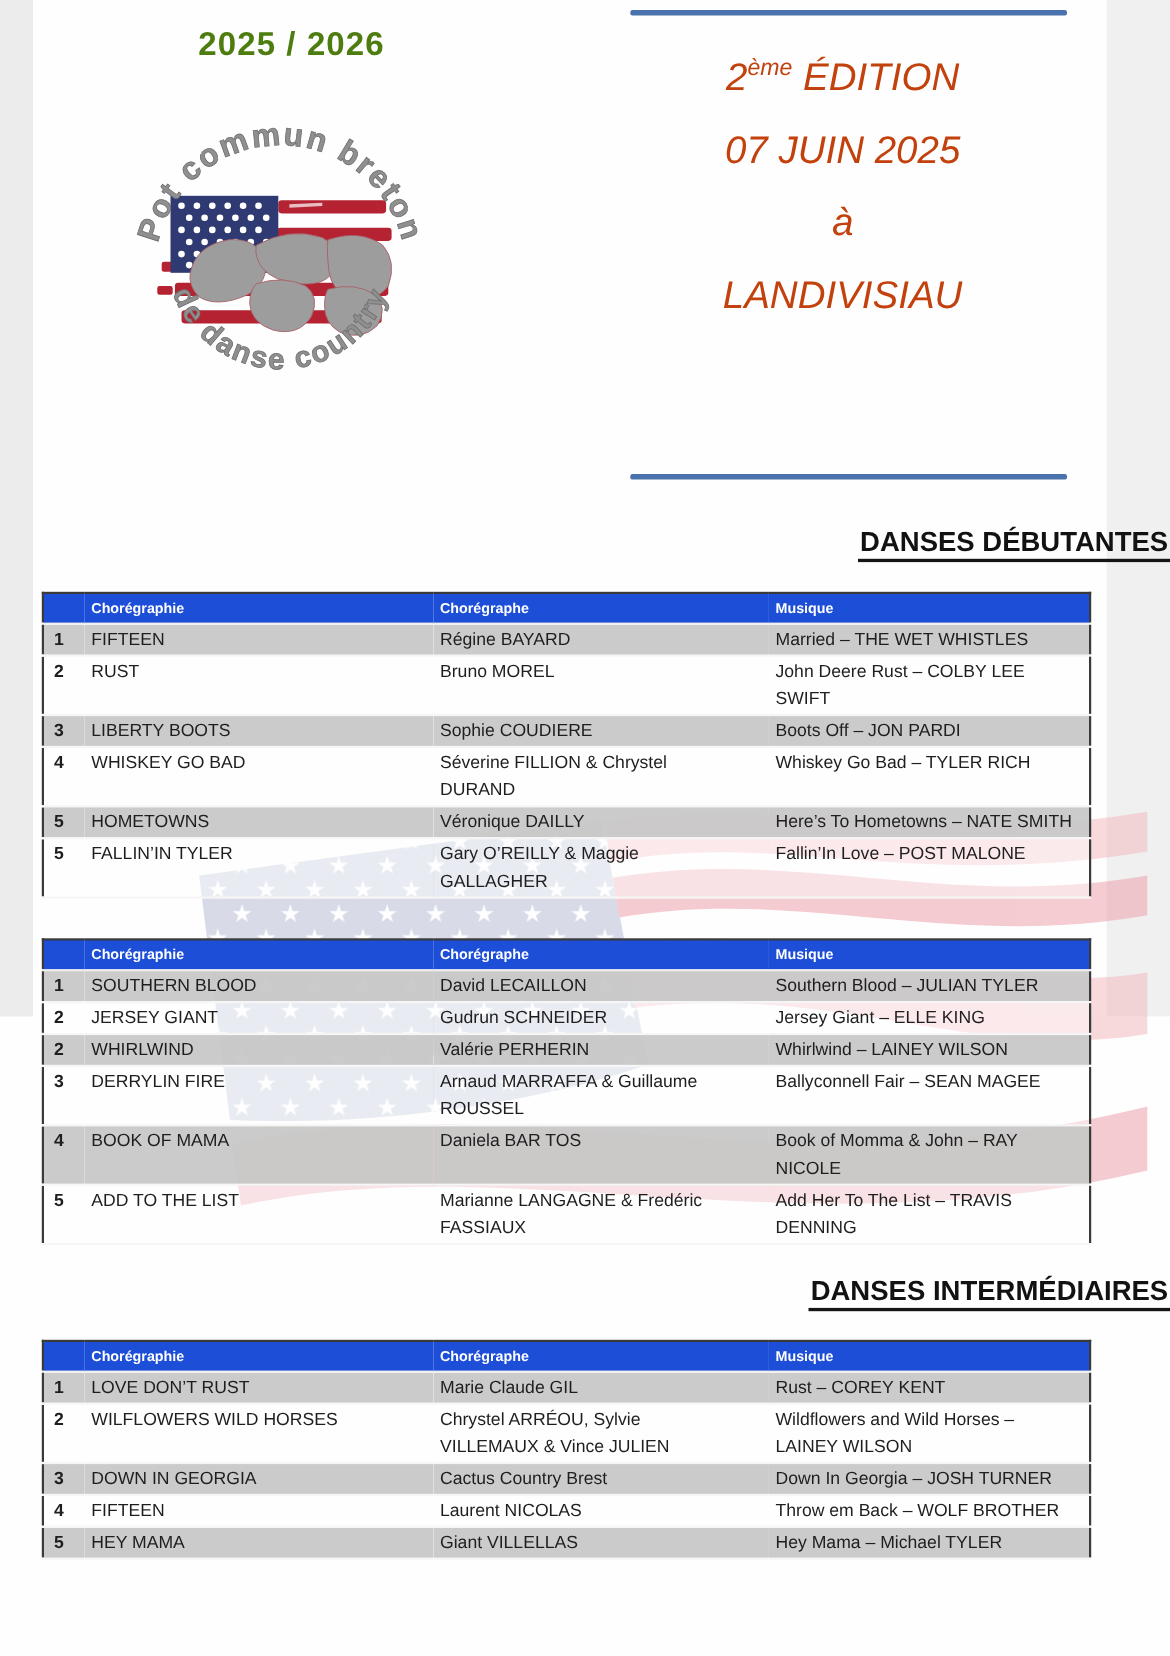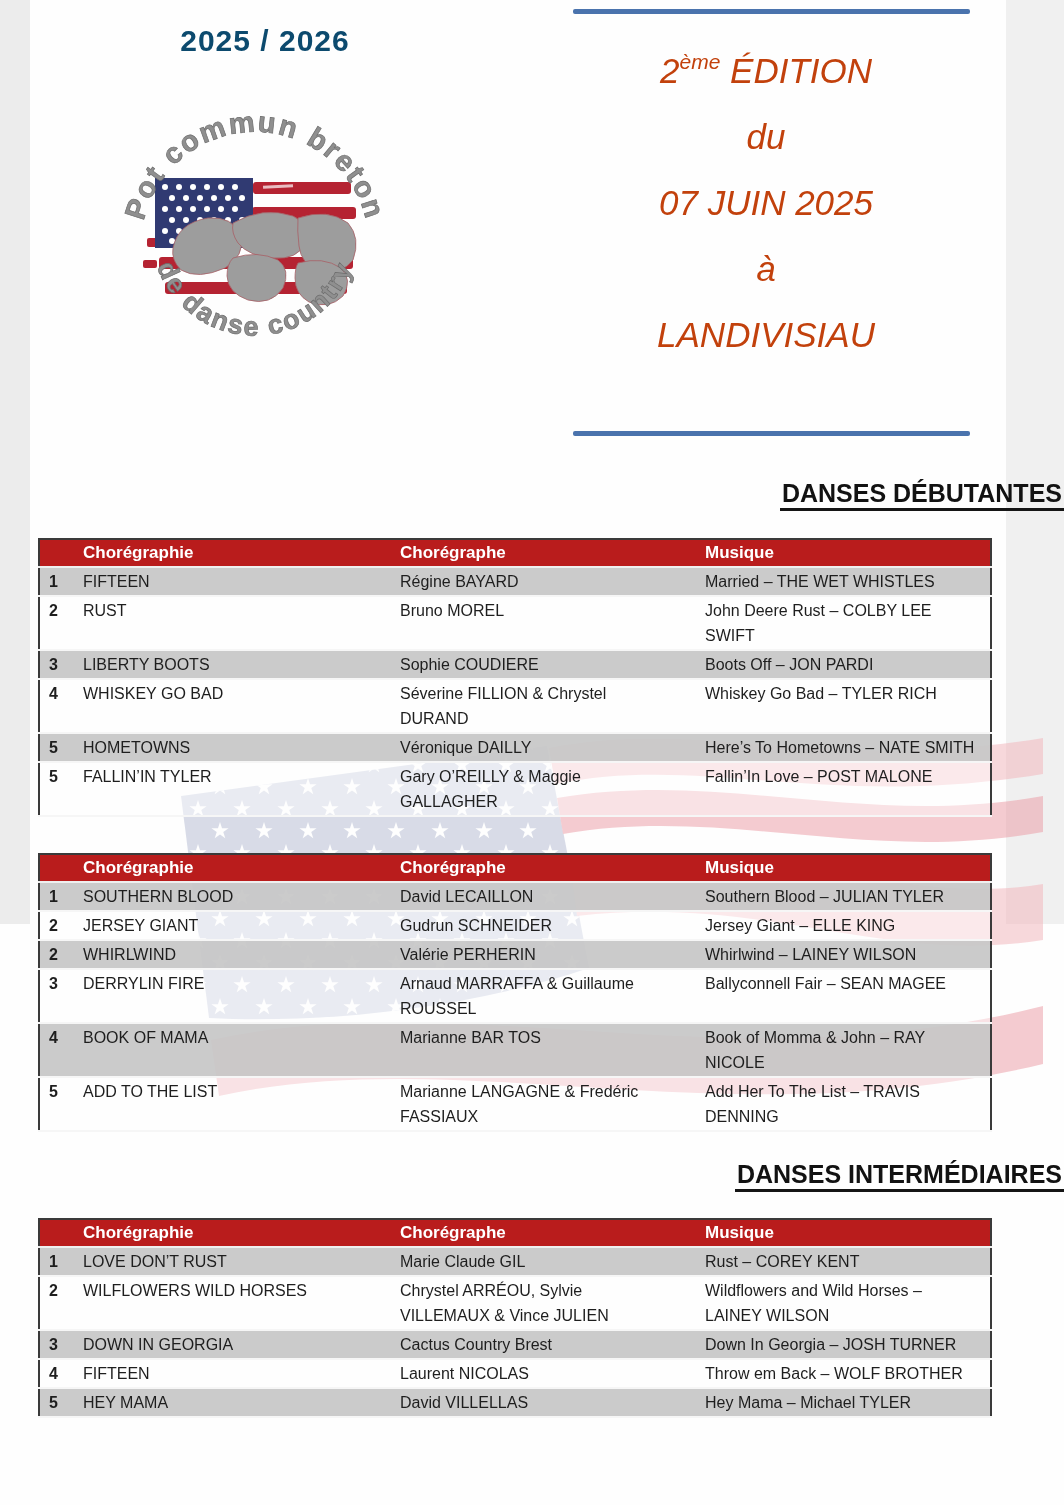--- a/index.html
+++ b/index.html
@@ -6,21 +6,21 @@
   #page{position:relative;width:1064px;height:1505px;background:#fefefe;overflow:hidden;
         font-family:"Liberation Sans", sans-serif;color:#1c1c1c;}
 
   
   .band{position:absolute;z-index:0;}
   .band.left{left:0;top:488;width:30px;height:924px;background:#ececec;}
   .band.right{left:1006px;top:488;width:58px;height:924px;background:#f0f0f0;}
 
   
   .season{position:absolute;left:90px;top:24px;width:350px;text-align:center;
-          font-size:30px;font-weight:bold;letter-spacing:1px;color:#0c4a6e;z-index:2;}
+          font-size:30px;font-weight:bold;letter-spacing:1px;color:#4d7c0f;z-index:2;}
 
   
   .logo{position:absolute;left:113px;top:88px;width:284px;height:300px;z-index:2;}
 
   
   .event{position:absolute;left:556px;top:0;width:420px;z-index:2;}
   .rule{position:absolute;left:17px;width:397px;height:5px;background:#4a73ad;border-radius:2px;}
   .rule.top{top:9px;}
   .rule.bottom{top:431px;}
   .ev-lines{position:absolute;left:0;top:29px;width:420px;text-align:center;
@@ -32,22 +32,22 @@
 
   
   .sec-title{position:absolute;left:0;width:1064px;text-align:right;z-index:2;}
   .sec-title span{font-size:25px;font-weight:bold;color:#121212;
                   border-bottom:3px solid #151515;padding:0 2px 1px 2px;}
 
   
   .twrap{position:absolute;left:38px;z-index:2;}
   table.danse{border-collapse:collapse;table-layout:fixed;width:952px;
               border:2px solid #3a3a3a;font-size:16px;}
-  table.danse th{background:#b91c1c;color:#ffffff;font-weight:bold;text-align:left;
-                 padding:2px 6px;line-height:22px;font-size:17px;border-bottom:2px solid #efefef;}
+  table.danse th{background:#1d4ed8;color:#ffffff;font-weight:bold;text-align:left;
+                 padding:2px 6px;line-height:22px;font-size:13px;border-bottom:2px solid #efefef;}
   table.danse td{vertical-align:top;padding:1px 6px;line-height:25px;white-space:pre-line;
                  overflow:hidden;color:#1e1e1e;}
   table.danse tr{border-bottom:2px solid #f6f6f6;}
   table.danse td.col0{font-weight:bold;padding-left:9px;}
   tr.row-gray{background:rgba(199,199,199,0.93);}
   tr.row-white{background:rgba(255,255,255,0.45);}
   #t1{top:538px;} #t2{top:853px;} #t3{top:1218px;}
   #title1{top:479px;} #title2{top:795px;} #title3{top:1160px;}
 </style>
 </head>
@@ -148,21 +148,20 @@
     </text>
     <text font-family="Liberation Sans, sans-serif" font-weight="bold" font-size="27" fill="#8f8f8f" stroke="#6d6d6d" stroke-width="0.7" letter-spacing="2">
       <textPath href="#arcBot" startOffset="50%" text-anchor="middle">de danse country</textPath>
     </text>
   </svg>
 
   <div class="event">
     <div class="rule top"></div>
     <div class="ev-lines">
       <div><span>2</span><sup>ème</sup><span> ÉDITION</span></div>
-      <div>du</div>
       <div>07 JUIN 2025</div>
       <div>à</div>
       <div>LANDIVISIAU</div>
     </div>
     <div class="rule bottom"></div>
   </div>
 
   <div class="sec-title" id="title1">
     <span>DANSES DÉBUTANTES</span>
   </div>
@@ -263,21 +262,21 @@
           <tr class="row-white">
             <td class="col0">3</td>
             <td class="col1">DERRYLIN FIRE</td>
             <td class="col2">Arnaud MARRAFFA &amp; Guillaume
 ROUSSEL</td>
             <td class="col3">Ballyconnell Fair – SEAN MAGEE</td>
           </tr>
           <tr class="row-gray">
             <td class="col0">4</td>
             <td class="col1">BOOK OF MAMA</td>
-            <td class="col2">Marianne BAR TOS</td>
+            <td class="col2">Daniela BAR TOS</td>
             <td class="col3">Book of Momma &amp; John – RAY
 NICOLE</td>
           </tr>
           <tr class="row-white">
             <td class="col0">5</td>
             <td class="col1">ADD TO THE LIST</td>
             <td class="col2">Marianne LANGAGNE &amp; Fredéric
 FASSIAUX</td>
             <td class="col3">Add Her To The List – TRAVIS
 DENNING</td>
@@ -328,20 +327,20 @@
           </tr>
           <tr class="row-white">
             <td class="col0">4</td>
             <td class="col1">FIFTEEN</td>
             <td class="col2">Laurent NICOLAS</td>
             <td class="col3">Throw em Back – WOLF BROTHER</td>
           </tr>
           <tr class="row-gray">
             <td class="col0">5</td>
             <td class="col1">HEY MAMA</td>
-            <td class="col2">David VILLELLAS</td>
+            <td class="col2">Giant VILLELLAS</td>
             <td class="col3">Hey Mama – Michael TYLER</td>
           </tr>
         </tbody>
     </table>
   </div>
 
 </div>
 
 </body></html>

